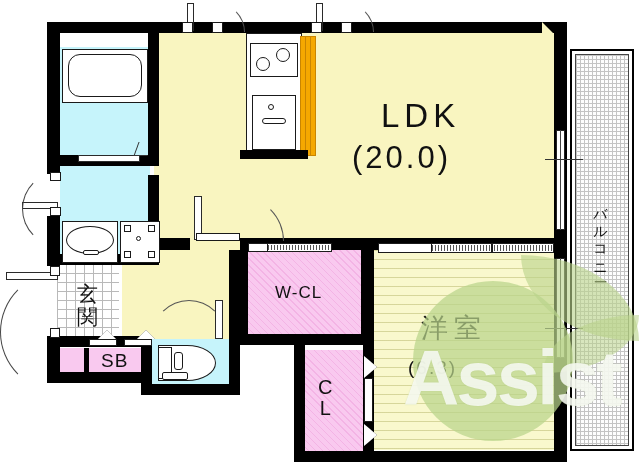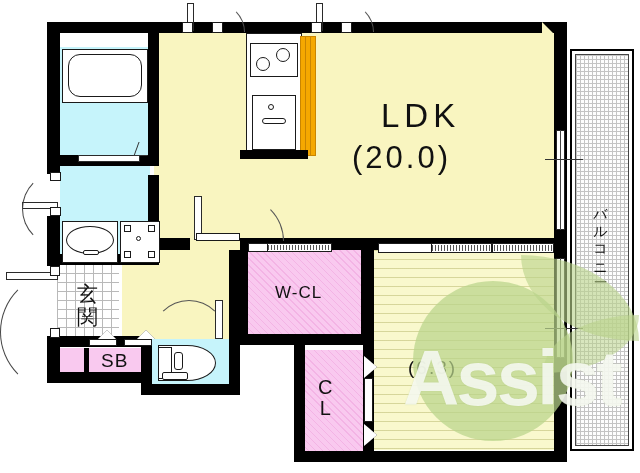--- a/index.html
+++ b/index.html
@@ -275,20 +275,21 @@
        border-top:11px solid transparent;border-bottom:11px solid transparent;
        border-left:13px solid #ffffff;filter:drop-shadow(0 0 0.7px #333);"></div>
   <div class="thin" style="left:364px;top:378px;width:9px;height:44px;"></div>
 
   <div style="position:absolute;left:542px;top:22px;width:0;height:0;
        border-left:12px solid #f9f5c0;border-top:12px solid transparent;"></div>
 
   <div class="lbl lbl-ldk" style="left:381px;top:97px;">LDK</div>
   <div class="lbl lbl-ldk2" style="left:352px;top:140px;">(20.0)</div>
 
+  <div class="lbl lbl-yo" style="left:421px;top:310px;">洋室</div>
   <div class="lbl lbl-yo2" style="left:408px;top:357px;">(6.3)</div>
 
   <div class="lbl lbl-wcl" style="left:275px;top:283px;">W-CL</div>
 
   <div class="lbl lbl-cl" style="left:318px;top:377px;">
     <div>C</div>
     <div>L</div>
   </div>
 
   <div class="lbl lbl-gen" style="left:77px;top:282px;">

